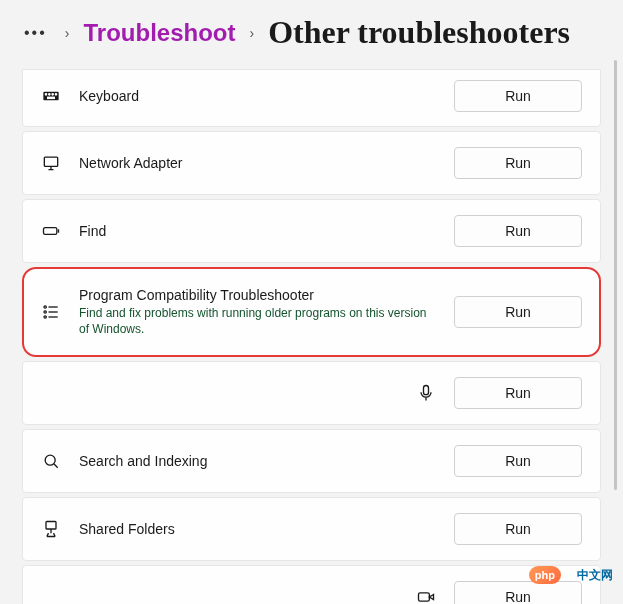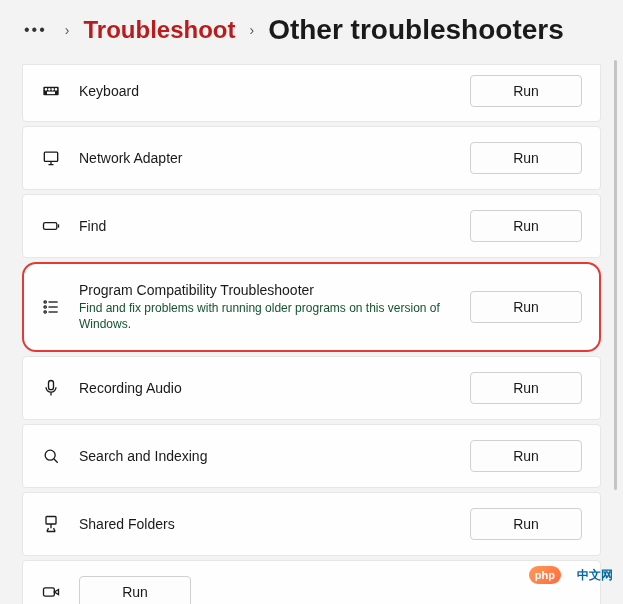--- a/index.html
+++ b/index.html
@@ -28,42 +28,44 @@
       padding-right: 4px;
     }
     .breadcrumb-sep {
       font-size: 14px;
       color: #555;
       font-weight: 400;
     }
     .breadcrumb-prev {
       font-size: 24px;
       font-weight: 600;
-      color: #b91c1c;
+      color: #a21caf;
     }
     .breadcrumb-current {
-      font-size: 28px;
+      font-size: 32px;
       font-weight: 600;
       color: #1a1a1a;
+      font-family: Liberation Serif, serif;
     }
     .list {
       padding: 0 22px;
       display: flex;
       flex-direction: column;
       gap: 4px;
     }
     .card {
       background: #fefefe;
       border: 1px solid #e6e6e6;
       border-radius: 4px;
       display: flex;
       align-items: center;
       padding: 14px 18px;
       gap: 18px;
       min-height: 64px;
+      justify-content: flex-end;
     }
     .card.first-partial {
       border-top-left-radius: 0;
       border-top-right-radius: 0;
       padding-top: 10px;
       min-height: 48px;
     }
     .card.highlighted {
       border: 2px solid #e53935;
       border-radius: 14px;
@@ -90,21 +92,21 @@
     .card-desc {
       font-size: 12px;
       color: #14532d;
       line-height: 1.35;
     }
     .run-btn {
       background: #fdfdfd;
       border: 1px solid #d0d0d0;
       border-radius: 4px;
       padding: 7px 0;
-      width: 112px;
+      width: 128px;
       font-size: 14px;
       color: #1a1a1a;
       cursor: pointer;
       text-align: center;
     }
     .scrollbar {
       position: absolute;
       right: 6px;
       top: 60px;
       width: 3px;
@@ -208,23 +210,20 @@
     <button class="run-btn">Run</button>
   </div>
 
   <div class="card">
     <span class="card-icon">
       <svg viewBox="0 0 24 24" width="20" height="20" fill="none" stroke="#1a1a1a" stroke-width="1.6">
           <rect x="9" y="3" width="6" height="11" rx="3"></rect>
           <path d="M6 11a6 6 0 0 0 12 0M12 17v4"></path>
         </svg>
     </span>
-    <div class="card-body">
-      <span class="card-title">Recording Audio</span>
-    </div>
     <button class="run-btn">Run</button>
   </div>
 
   <div class="card">
     <span class="card-icon">
       <svg viewBox="0 0 24 24" width="20" height="20" fill="none" stroke="#1a1a1a" stroke-width="1.6">
           <circle cx="11" cy="11" r="6"></circle>
           <path d="M20 20l-4.3-4.3"></path>
         </svg>
     </span>

